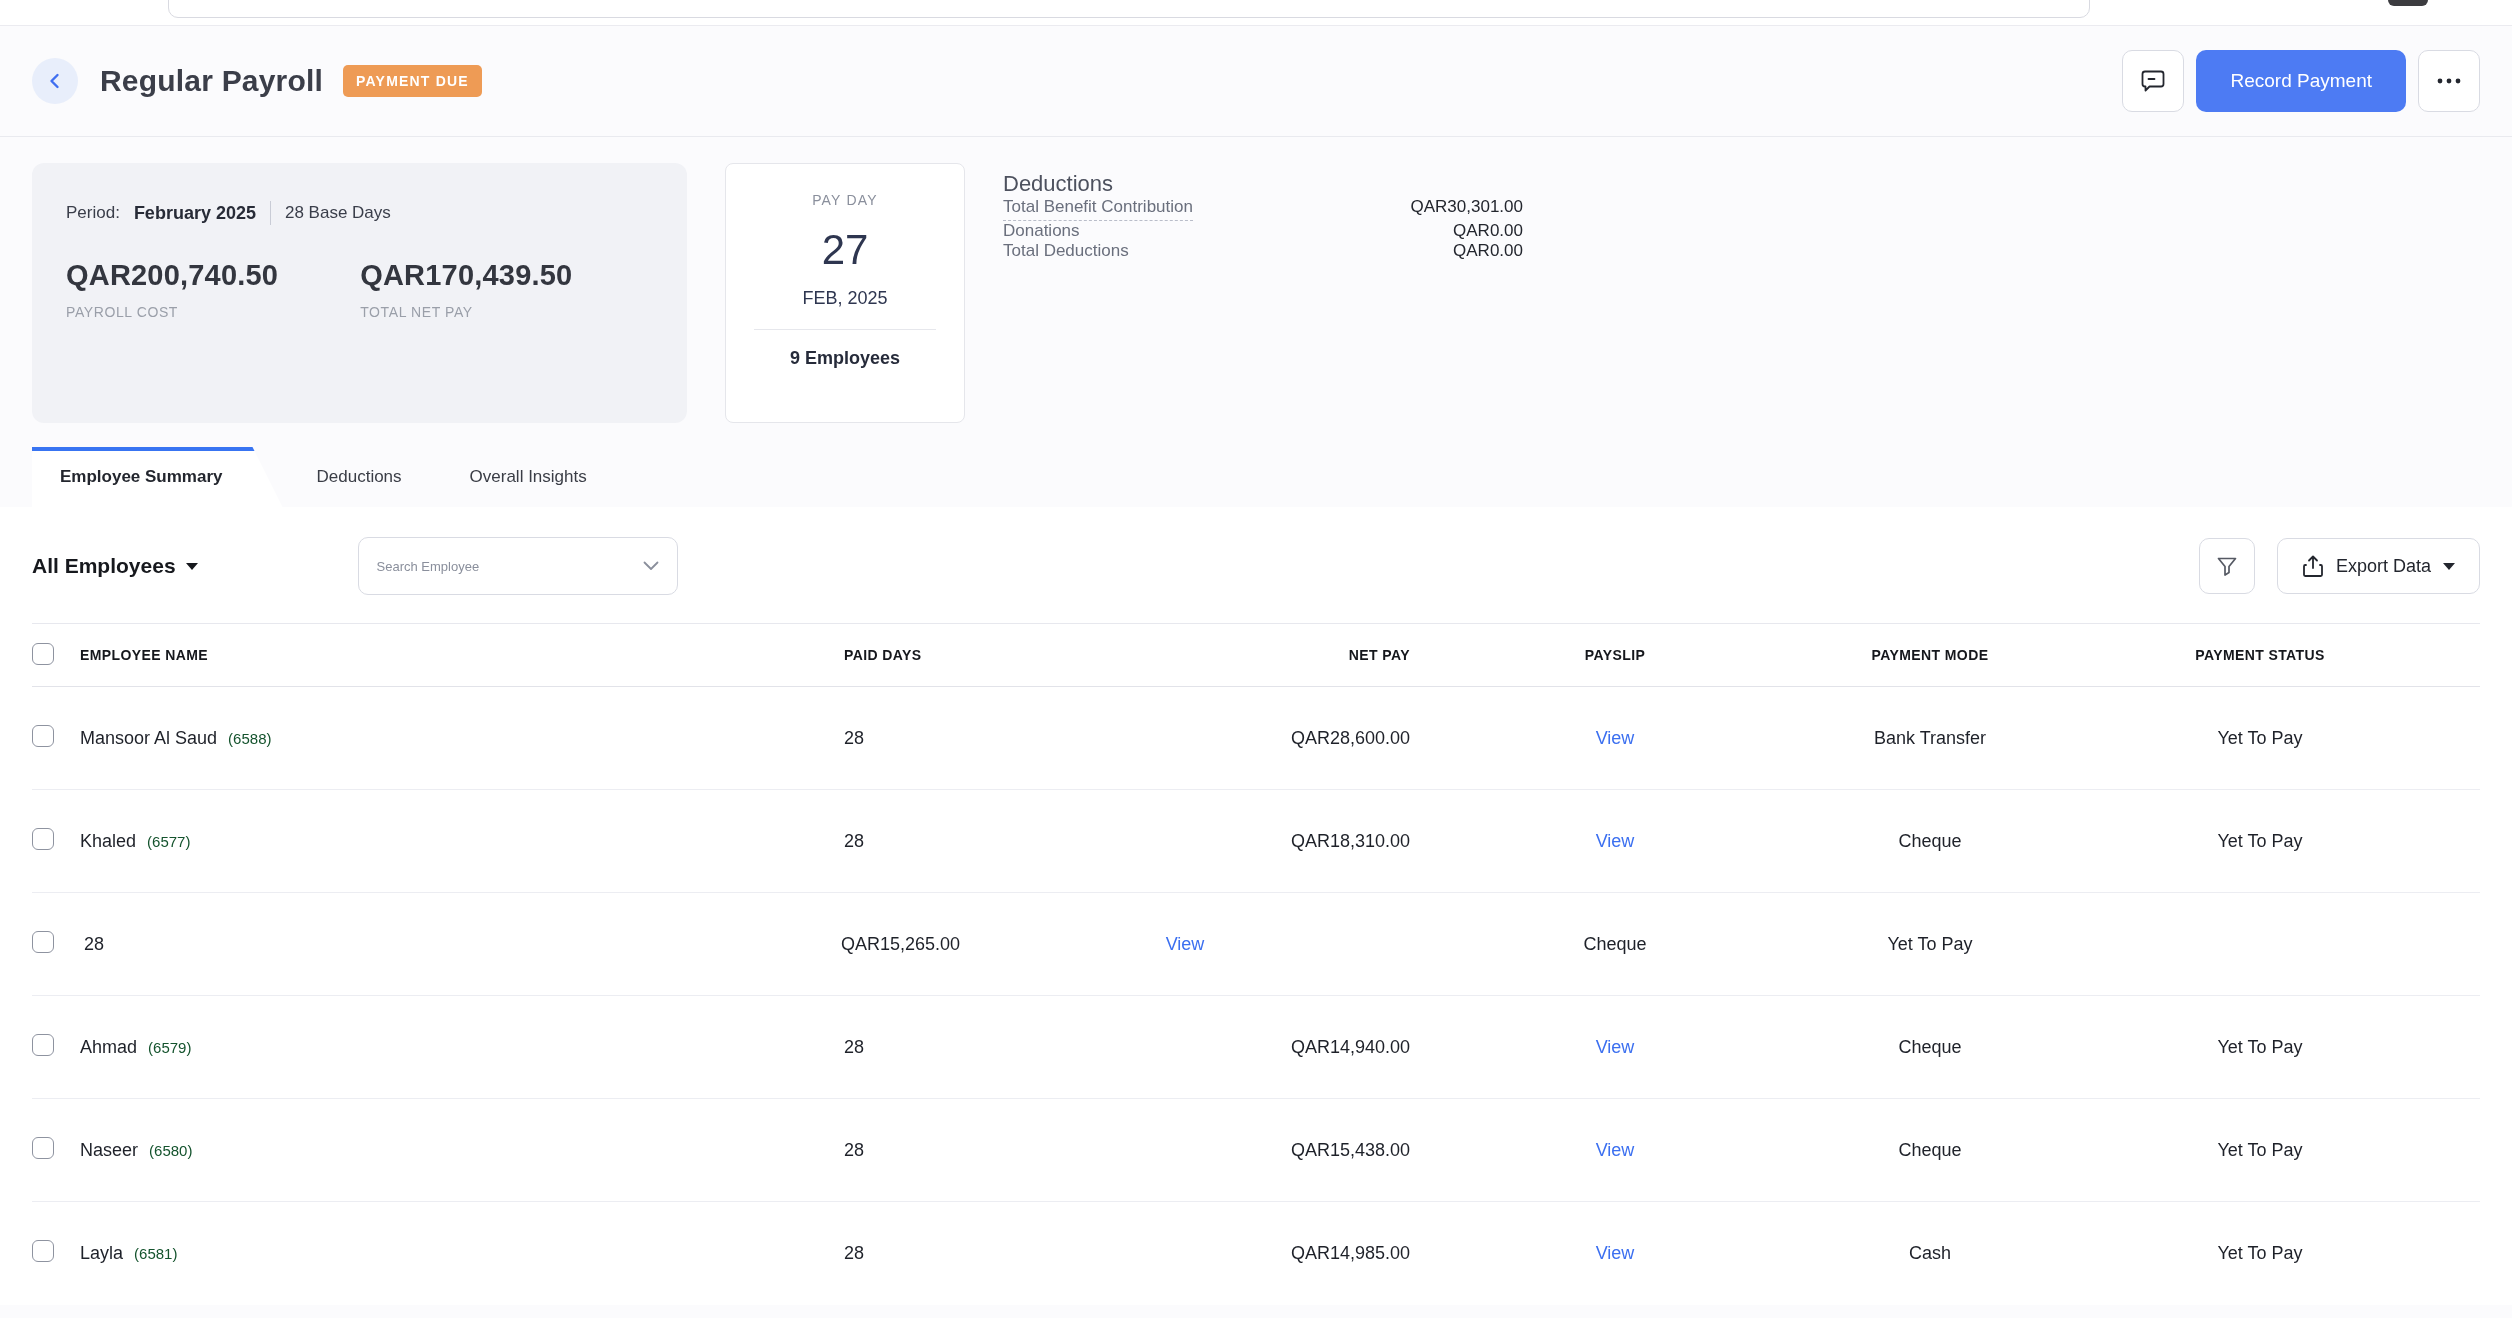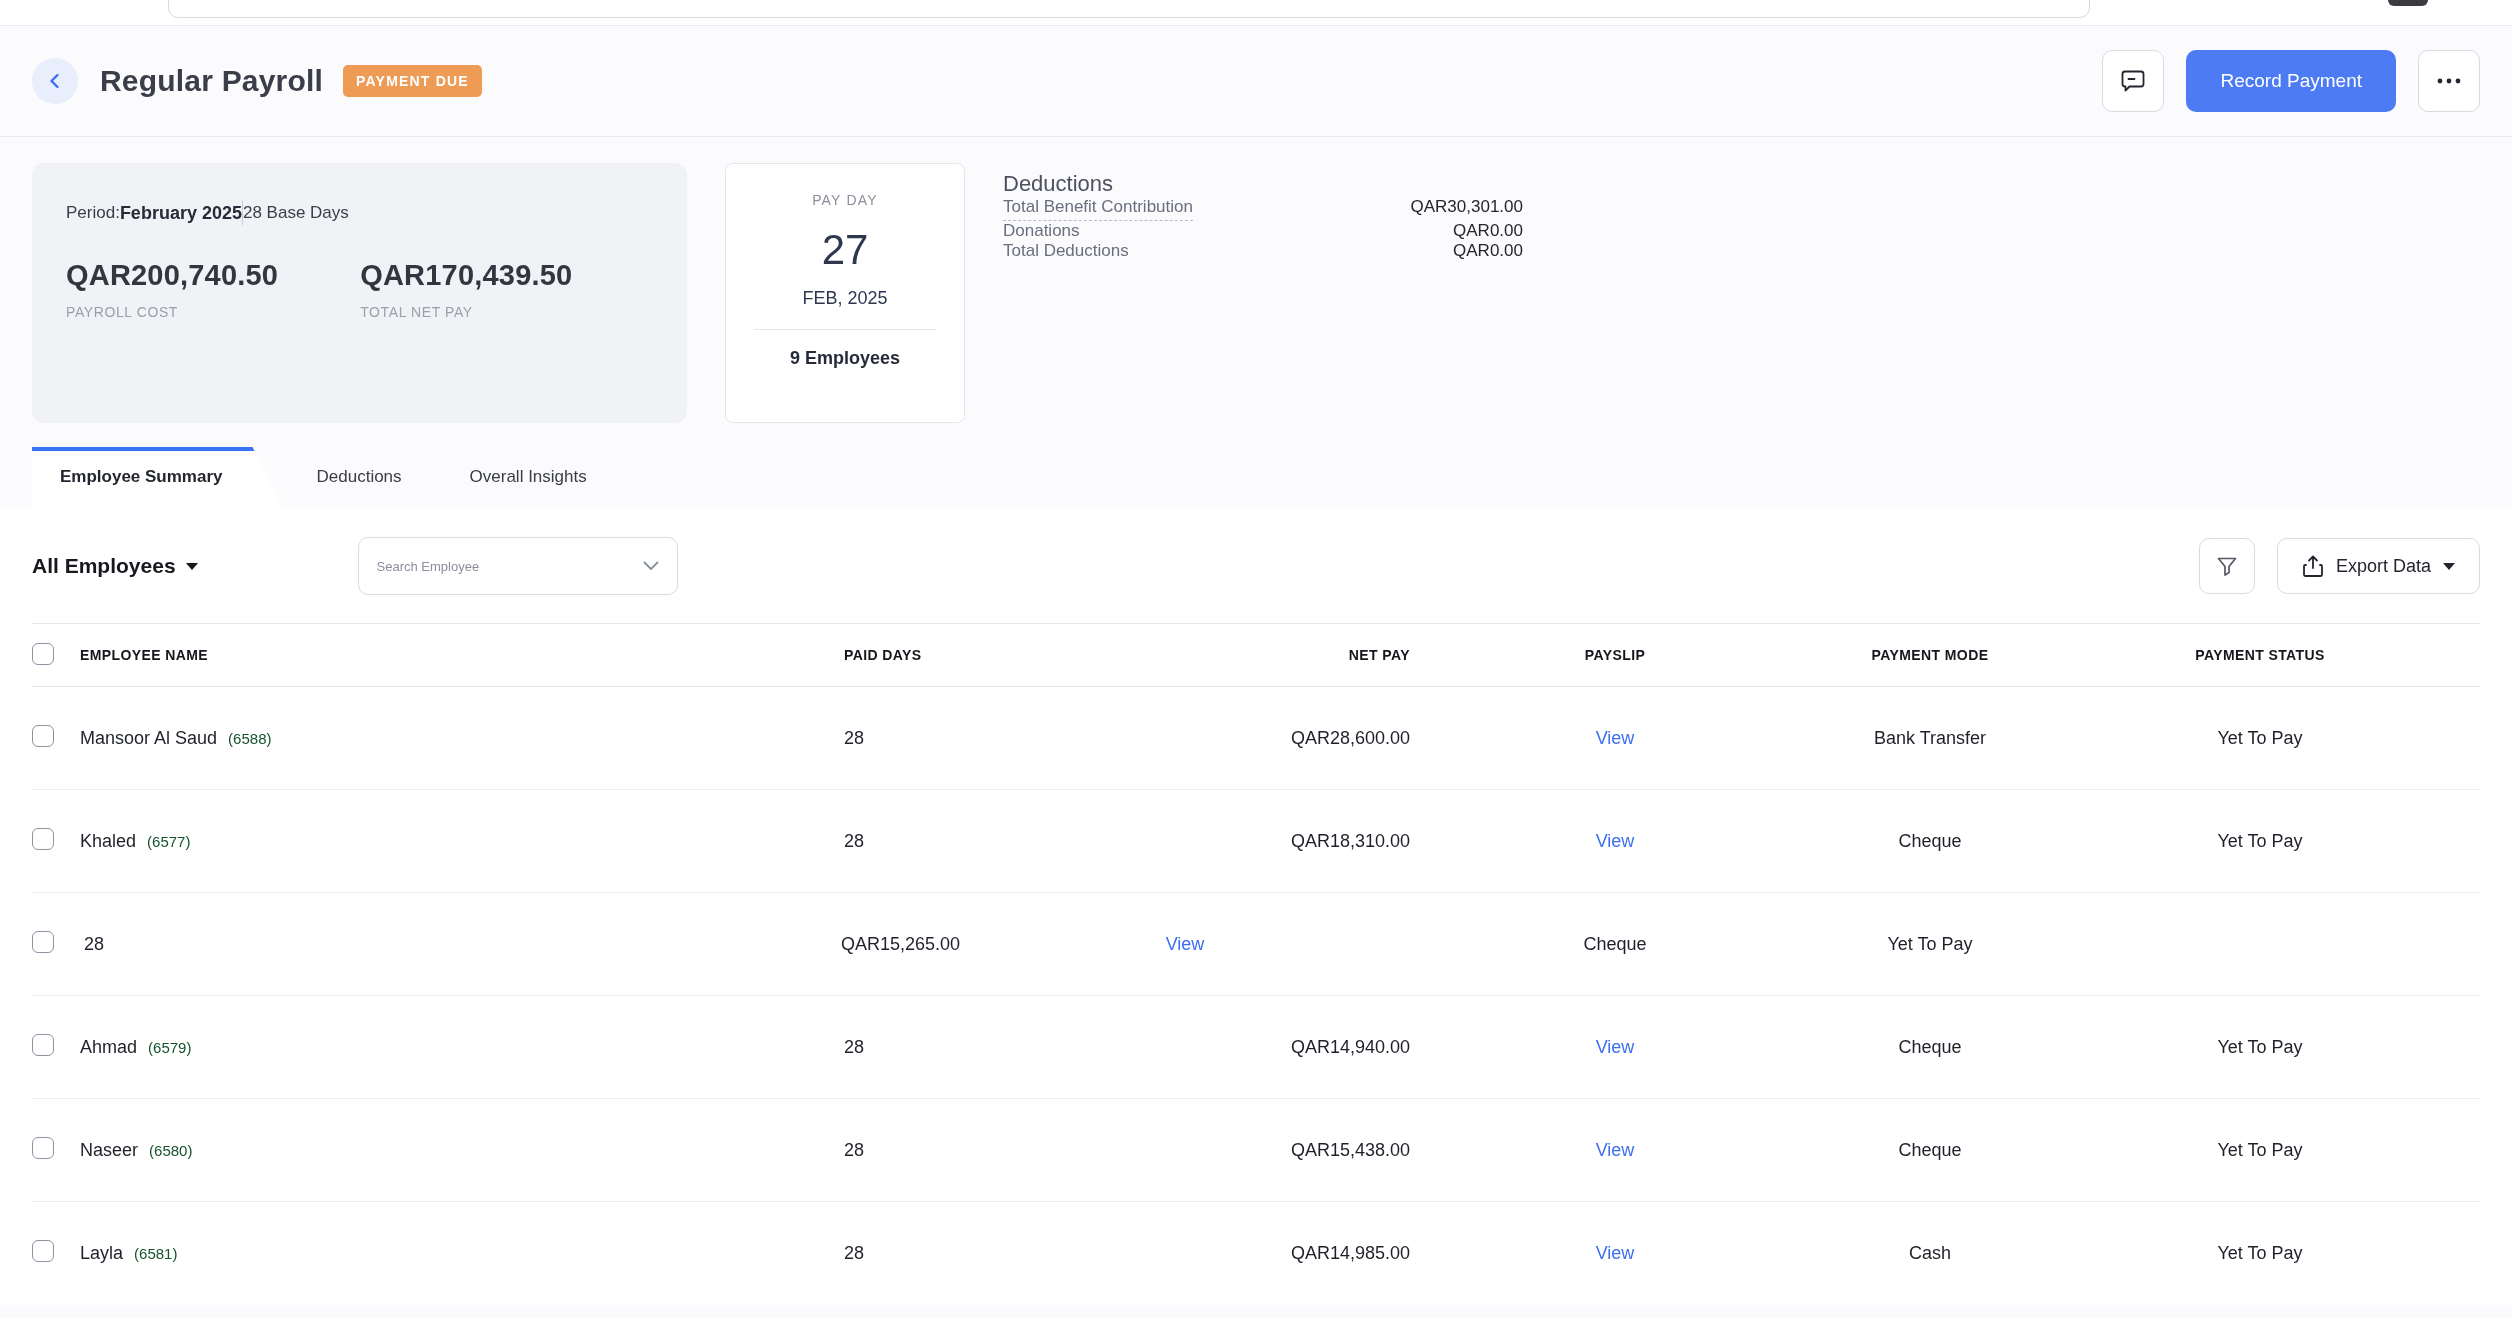--- a/index.html
+++ b/index.html
@@ -14,29 +14,29 @@
   
   .top-strip { position: relative; height: 26px; background: #ffffff; border-bottom: 1px solid #ebebf0; overflow: hidden; }
   .cutoff-searchbar { position: absolute; left: 168px; top: -26px; width: 1922px; height: 44px; border: 1px solid #d9dae1; border-radius: 10px; background: #fff; }
   .cutoff-avatar { position: absolute; left: 2388px; top: -6px; width: 40px; height: 12px; border-radius: 6px; background: #3c3c40; }
 
   
   .app-header { display: flex; align-items: center; height: 110px; padding: 0 32px; background: #fbfbfd; }
   .back-btn { width: 46px; height: 46px; border-radius: 50%; background: #e8eefb; border: none; display: flex; align-items: center; justify-content: center; cursor: pointer; flex: 0 0 auto; }
   .page-title { font-size: 30px; font-weight: 700; color: #3b3e49; margin-left: 22px; letter-spacing: 0.2px; }
   .status-badge { margin-left: 20px; background: #ee9b55; color: #ffffff; font-size: 14px; font-weight: 700; letter-spacing: 1.2px; padding: 8px 13px; border-radius: 5px; }
-  .header-actions { margin-left: auto; display: flex; align-items: center; gap: 22px; }
+  .header-actions { margin-left: auto; display: flex; align-items: center; gap: 12px; }
   .icon-btn { width: 62px; height: 62px; border: 1px solid #d9dbe3; border-radius: 10px; background: #ffffff; display: flex; align-items: center; justify-content: center; cursor: pointer; }
   .primary-btn { height: 62px; padding: 0 34px; background: #4d7bf3; border: none; border-radius: 10px; color: #fff; font-size: 19px; font-weight: 500; cursor: pointer; font-family: inherit; }
   .header-divider { height: 1px; background: #e9eaef; }
 
   
   .summary-row { display: flex; align-items: flex-start; padding: 26px 32px 0 32px; gap: 38px; }
   .summary-card { width: 655px; height: 260px; background: #f1f2f6; border-radius: 12px; padding: 38px 34px; }
-  .period-line { display: flex; align-items: center; font-size: 17px; color: #3a3e4a; }
+  .period-line { display: flex; align-items: center; gap: 14px; font-size: 17px; color: #3a3e4a; }
   .period-value { font-weight: 700; color: #272b37; font-size: 18px; }
   .v-sep { width: 1px; height: 24px; background: #c9ccd6; }
   .amounts { display: flex; gap: 82px; margin-top: 34px; }
   .amount-value { font-size: 29px; font-weight: 600; color: #33363f; letter-spacing: 0.2px; }
   .amount-label { margin-top: 12px; font-size: 14px; color: #9a9fa9; letter-spacing: 0.6px; }
   .download-line { display: flex; align-items: center; margin-top: 34px; font-size: 18px; color: #2c303c; }
   .dl-circle { width: 26px; height: 26px; border-radius: 50%; background: #4285f4; display: inline-flex; align-items: center; justify-content: center; margin-right: 12px; flex: 0 0 auto; }
   .dl-label { margin-right: 10px; }
   .link { color: #2f6cf0; text-decoration: none; cursor: pointer; }
   .annotated { position: relative; display: inline-block; margin: 0 14px; }

